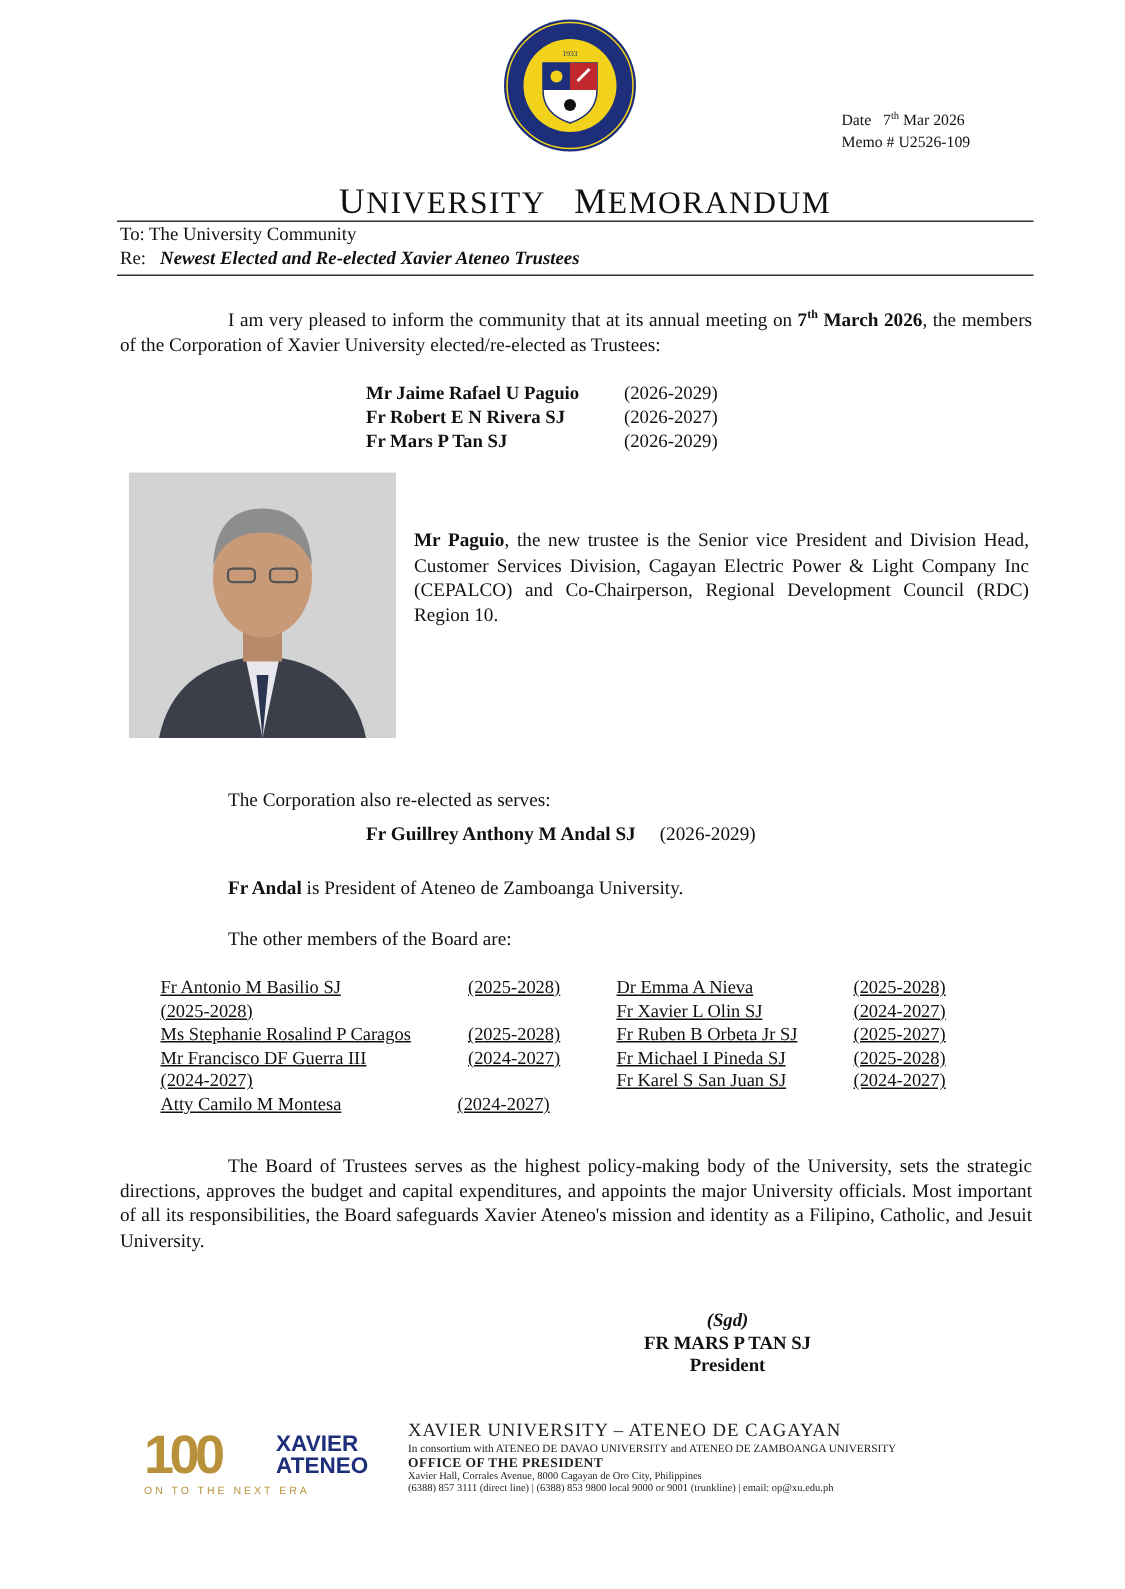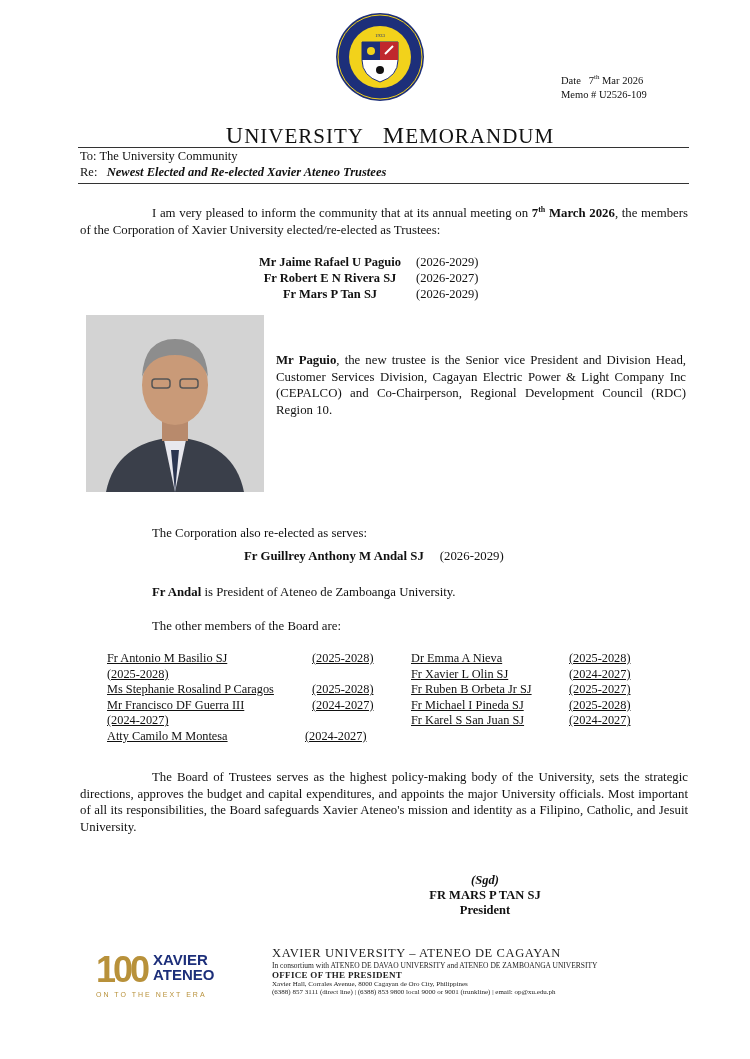--- a/index.html
+++ b/index.html
@@ -9,21 +9,21 @@
   .seal{left:335px;top:12px;width:90px;height:90px;}
   .meta{left:561px;top:70px;font-size:10.5px;line-height:14px;font-family:"Liberation Serif",serif;}
   .meta sup{font-size:7px;}
   .title{left:0;width:780px;top:122px;text-align:center;font-family:"Liberation Serif",serif;font-size:21px;letter-spacing:1px;}
   .title .big{font-size:24px;}
   .rule{left:78px;width:611px;height:1px;background:#333;}
   .hdr{left:80px;font-size:12.5px;font-family:"Liberation Serif",serif;}
   .hdr i{font-weight:bold;}
   .para{left:80px;width:608px;font-size:12.8px;line-height:16.5px;font-family:"Liberation Serif",serif;text-align:justify;}
   .indent{text-indent:72px;}
-  .trustees{left:244px;top:254px;font-size:12.5px;line-height:16px;font-family:"Liberation Serif",serif;text-align:center;}
+  .trustees{left:244px;top:254px;font-size:12.5px;line-height:16px;font-family:"Liberation Serif",serif;}
   .trustees .row{display:flex;}
   .trustees .nm{width:172px;font-weight:bold;}
   .photo{left:86px;top:315px;width:178px;height:177px;background:linear-gradient(180deg,#dcdcdc 0%,#cfcfcf 100%);overflow:hidden;}
   .bio{left:276px;top:352px;width:410px;font-size:12.8px;line-height:16.5px;font-family:"Liberation Serif",serif;text-align:justify;}
   .board{left:107px;top:651px;font-size:12.3px;line-height:15.6px;font-family:"Liberation Serif",serif;}
   .col{position:absolute;top:0;text-decoration:underline;}
   .col .row{display:flex;white-space:nowrap;}
   .sig{left:400px;width:170px;top:873px;text-align:center;font-size:12.5px;line-height:15px;font-family:"Liberation Serif",serif;}
   .footer-logo{left:96px;top:952px;width:170px;height:50px;}
   .footer-text{left:272px;top:946px;font-family:"Liberation Serif",serif;color:#222;}
@@ -170,21 +170,21 @@
 
 <div class="abs para indent" style="top:769px;">The Board of Trustees serves as the highest policy-making body of the University, sets the strategic directions, approves the budget and capital expenditures, and appoints the major University officials.  Most important of all its responsibilities, the Board safeguards Xavier Ateneo's mission and identity as a Filipino, Catholic, and Jesuit University.</div>
 
 <div class="abs sig">
   <div style="font-style:italic;font-weight:bold;">(Sgd)</div>
   <div style="font-weight:bold;">FR MARS P TAN SJ</div>
   <div style="font-weight:bold;">President</div>
 </div>
 
 <div class="abs footer-logo">
-  <div style="display:flex;align-items:flex-start;">
+  <div style="display:flex;align-items:center;gap:31px;">
     <span style="font-family:'Liberation Sans',sans-serif;font-size:36px;font-weight:bold;color:#b8913a;letter-spacing:-3px;line-height:36px;">100</span>
     <div style="margin-left:6px;font-family:'Liberation Sans',sans-serif;font-size:15px;line-height:15px;color:#1d2f7a;font-weight:bold;">
       <div>XAVIER</div>
       <div>ATENEO</div>
     </div>
   </div>
   <div style="font-family:'Liberation Sans',sans-serif;font-size:7px;letter-spacing:2px;color:#b8913a;margin-top:3px;">ON TO THE NEXT ERA</div>
 </div>
 
 <div class="abs footer-text">

